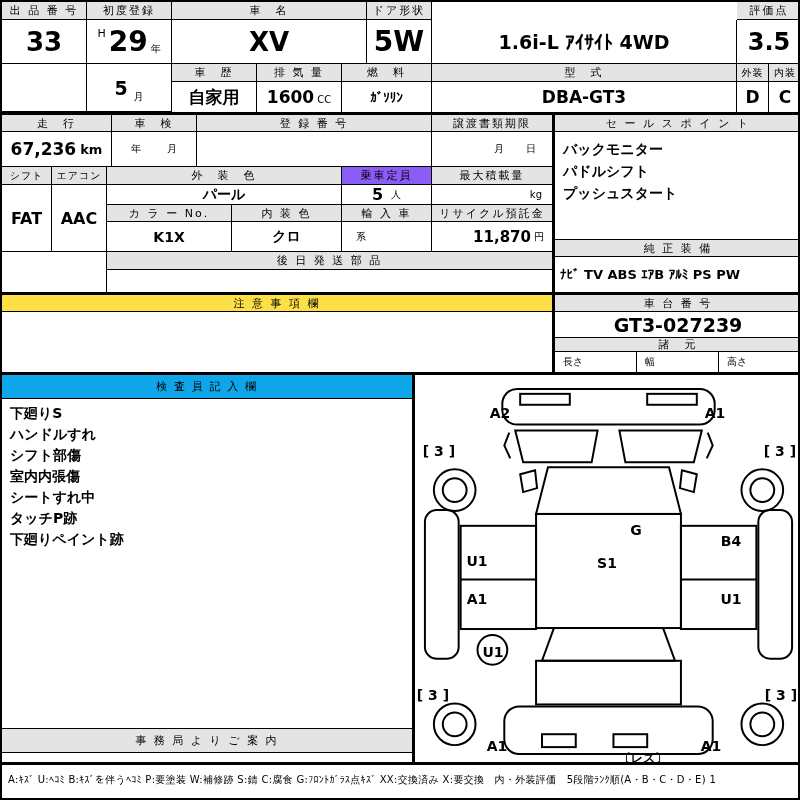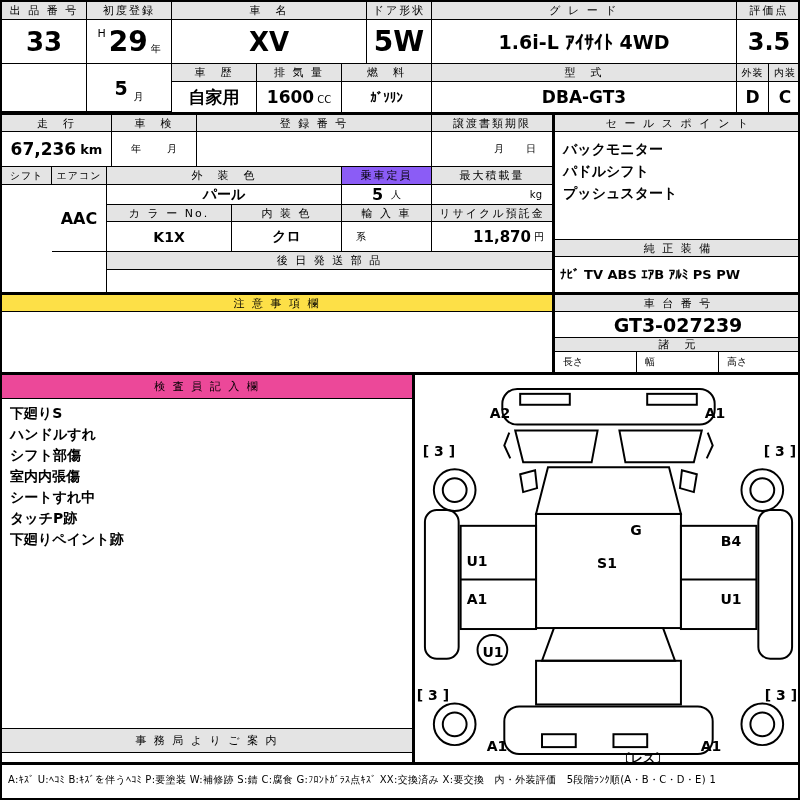--- a/index.html
+++ b/index.html
@@ -43,21 +43,20 @@
 </style>
 </head>
 <body>
 
 <div id="sheet">
 
   <div class="cell hdr" style="left: 0px; top: 0px; width: 85px; height: 18px; background: rgb(228, 228, 228);">出 品 番 号</div>
   <div class="cell hdr" style="left: 85px; top: 0px; width: 85px; height: 18px; background: rgb(228, 228, 228);">初度登録</div>
   <div class="cell hdr" style="left: 170px; top: 0px; width: 195px; height: 18px; background: rgb(228, 228, 228);">車　名</div>
   <div class="cell hdr" style="left: 365px; top: 0px; width: 65px; height: 18px; background: rgb(228, 228, 228);">ドア形状</div>
-  <div class="cell hdr" style="left: 430px; top: 0px; width: 305px; height: 18px; background: rgb(228, 228, 228);">グ レ ー ド</div>
   <div class="cell hdr" style="left: 735px; top: 0px; width: 65px; height: 18px; background: rgb(228, 228, 228);">評価点</div>
 
   <div class="cell v26" style="left:0;top:18px;width:85px;height:44px">33</div>
   <div class="cell" style="left:0;top:62px;width:85px;height:48px"></div>
   <div class="cell" style="left:85px;top:18px;width:85px;height:44px;gap:3px">
     <span class="era">H</span>
     <span class="v22">29</span>
     <span class="unit">年</span>
   </div>
   <div class="cell" style="left:85px;top:62px;width:85px;height:48px;gap:6px">
@@ -108,20 +107,21 @@
 
   <div class="cell hdr" style="left: 553px; top: 113px; width: 247px; height: 17px; background: rgb(228, 228, 228);">セ ー ル ス ポ イ ン ト</div>
   <div class="cell list" style="left:553px;top:130px;width:247px;height:108px;padding:6px 0 0 8px">
     <div class="v14">バックモニター</div>
     <div class="v14">パドルシフト</div>
     <div class="v14">プッシュスタート</div>
   </div>
 
   <div class="cell hdr hdr10" style="left: 0px; top: 165px; width: 50px; height: 18px; background: rgb(228, 228, 228);">シフト</div>
   <div class="cell hdr hdr10" style="left: 50px; top: 165px; width: 55px; height: 18px; background: rgb(228, 228, 228);">エアコン</div>
+  <div class="cell v16" style="left:0;top:183px;width:50px;height:67px">FAT</div>
   <div class="cell v16" style="left:50px;top:183px;width:55px;height:67px">AAC</div>
 
   <div class="cell hdr" style="left: 105px; top: 165px; width: 235px; height: 18px; background: rgb(228, 228, 228);">外　装　色</div>
   <div class="cell hdr" style="left: 340px; top: 165px; width: 90px; height: 18px; background: #8b5cf6;">乗車定員</div>
   <div class="cell hdr nbr" style="left: 430px; top: 165px; width: 120px; height: 18px; background: rgb(228, 228, 228);">最大積載量</div>
   <div class="cell v14" style="left:105px;top:183px;width:235px;height:20px">パール</div>
   <div class="cell" style="left:340px;top:183px;width:90px;height:20px;gap:8px">
     <span class="v16">5</span>
     <span class="sm">人</span>
   </div>
@@ -164,21 +164,21 @@
   <div class="cell left nbb" style="left:635px;top:350px;width:82px;height:20px;padding-left:8px">
     <span class="sm">幅</span>
   </div>
   <div class="cell left nbb" style="left:717px;top:350px;width:83px;height:20px;padding-left:8px">
     <span class="sm">高さ</span>
   </div>
 
   <div class="thick-v" style="left:550px;top:110px;height:260px"></div>
   <div class="thick-h" style="left:0;top:370px;width:800px"></div>
 
-  <div class="cell hdr nbr" style="left: 0px; top: 373px; width: 410px; height: 24px; background: #ec4899;">検 査 員 記 入 欄</div>
+  <div class="cell hdr nbr" style="left: 0px; top: 373px; width: 410px; height: 24px; background: #0ea5e9; font-family: Liberation Serif, serif;">検 査 員 記 入 欄</div>
   <div class="cell list nbr" id="insp-list" style="left:0;top:397px;width:410px;height:330px;padding:4px 0 0 8px">
     <div>下廻りS</div>
     <div>ハンドルすれ</div>
     <div>シフト部傷</div>
     <div>室内内張傷</div>
     <div>シートすれ中</div>
     <div>タッチP跡</div>
     <div>下廻りペイント跡</div>
   </div>
   <div class="cell hdr nbr" style="left: 0px; top: 727px; width: 410px; height: 24px; background: rgb(228, 228, 228);">事 務 局 よ り ご 案 内</div>

